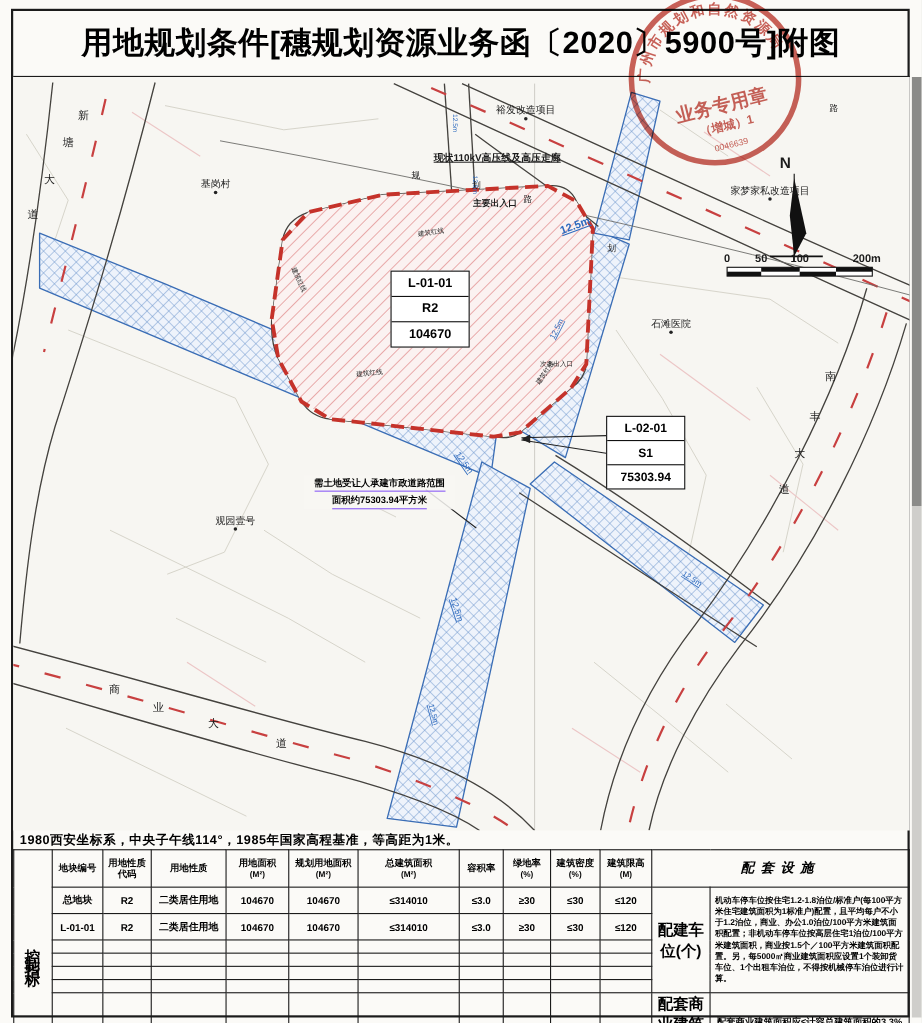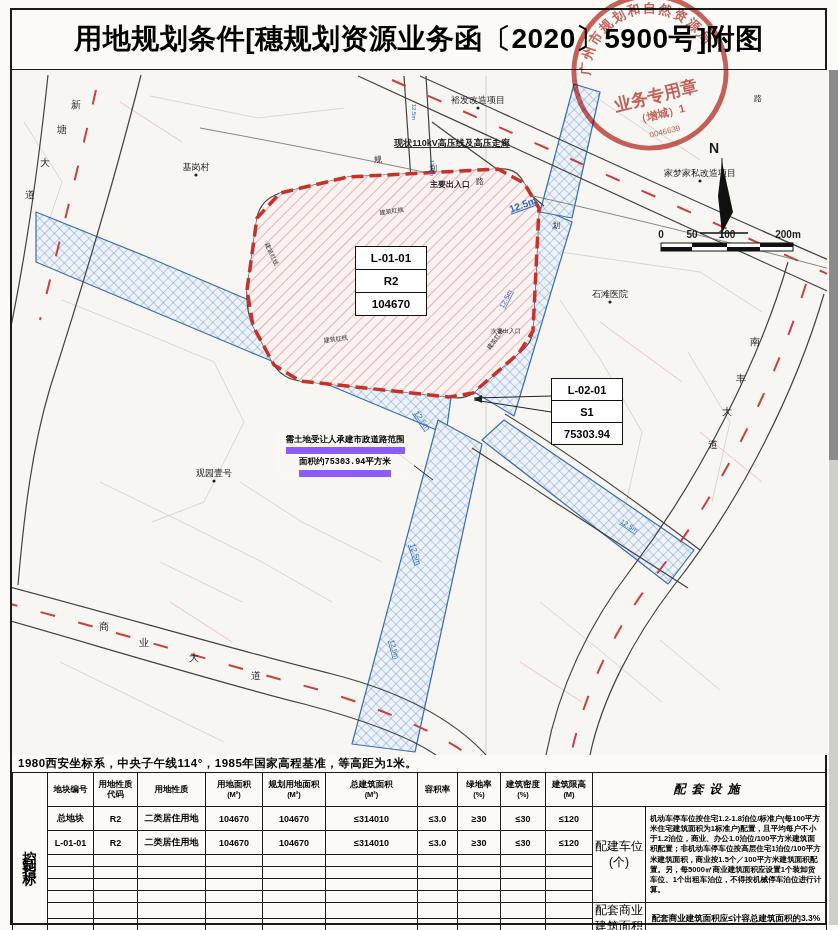--- a/index.html
+++ b/index.html
@@ -13,32 +13,32 @@
   #map svg.base{position:absolute;left:0;top:0;}
   .pbox{position:absolute;background:#ffffff;border:1.5px solid #111;box-sizing:border-box;text-align:center;z-index:5;}
   .pbox .r{border-bottom:1.2px solid #111;font-weight:bold;display:flex;align-items:center;justify-content:center;}
   .pbox .r:last-child{border-bottom:none;}
   #parcel-box-1{left:343px;top:176px;width:72px;}
   #parcel-box-1 .r{height:22px;font-size:11.5px;}
   #parcel-box-2{left:539px;top:308px;width:72px;}
   #parcel-box-2 .r{height:21px;font-size:11px;}
   #note-box{position:absolute;left:264px;top:362px;width:138px;text-align:center;z-index:5;
             font-size:8.5px;font-weight:bold;line-height:1.7;background:rgba(248,247,243,0.85);}
-  #note-box .nl{display:inline-block;border-bottom:7px solid #8b5cf6;white-space:nowrap;font-family:Liberation Mono, monospace;}
+  #note-box .nl{display:inline-block;border-bottom:1px solid #8b5cf6;white-space:nowrap;}
   #seal{position:absolute;left:548px;top:0;width:204px;height:160px;z-index:9;mix-blend-mode:multiply;pointer-events:none;}
   #note-strip{position:absolute;left:12px;top:756px;width:815px;height:16px;}
   #note-strip .ft{font-size:11.5px;font-weight:bold;padding-left:6px;letter-spacing:0.5px;white-space:nowrap;}
   table.ctable{position:absolute;left:12px;top:772px;width:814px;border-collapse:collapse;table-layout:fixed;}
   .ctable td,.ctable th{border:1px solid #1b1b1b;padding:0 1px;text-align:center;vertical-align:middle;overflow:hidden;}
   .ctable .hd{font-size:8.5px;font-weight:bold;line-height:1.15;}
   .ctable .unit{font-size:7.5px;font-weight:bold;}
   .ctable .val{font-size:9px;font-weight:bold;}
   .ctable .side{font-size:14px;font-weight:bold;writing-mode:vertical-lr;text-orientation:upright;letter-spacing:7px;}
   .ctable .amen-hd{font-size:12px;letter-spacing:6px;font-style:italic;}
-  .ctable .plabel{font-size:12px;font-weight:normal;line-height:1.3;}
+  .ctable .plabel{font-size:14px;font-weight:bold;line-height:1.3;}
   .ctable .ptext{font-size:7.6px;font-weight:bold;text-align:left;line-height:1.32;padding:2px 4px;}
   .ctable .ctext{font-size:8.5px;font-weight:bold;}
   tr.rh{height:34px;margin-top:16px;} tr.rd{height:24px;} tr.rs{height:12px;} tr.rm{height:14px;}
   .edge{position:absolute;width:9px;left:829px;}
   #edge-dark{top:70px;height:390px;background:#8b8b89;}
   #edge-light{top:460px;height:465px;background:#cfcecb;}
 </style>
 </head>
 <body>
 

